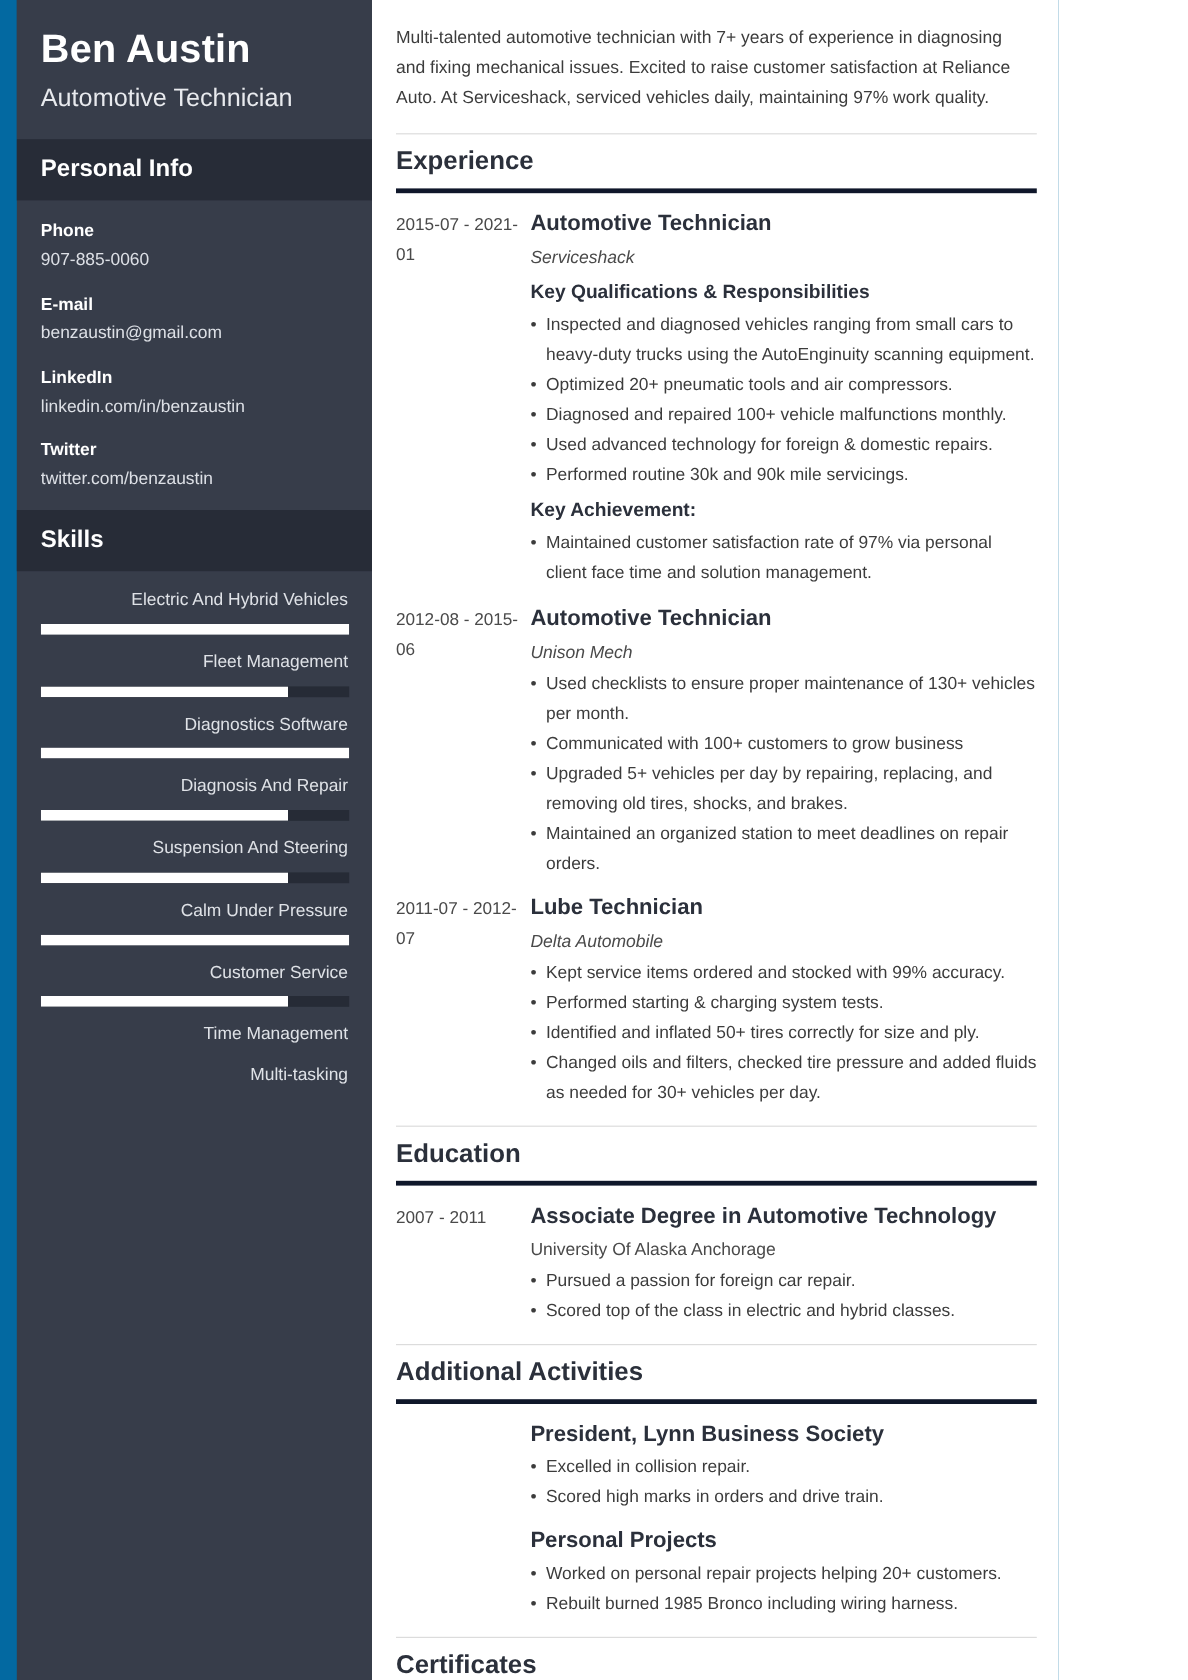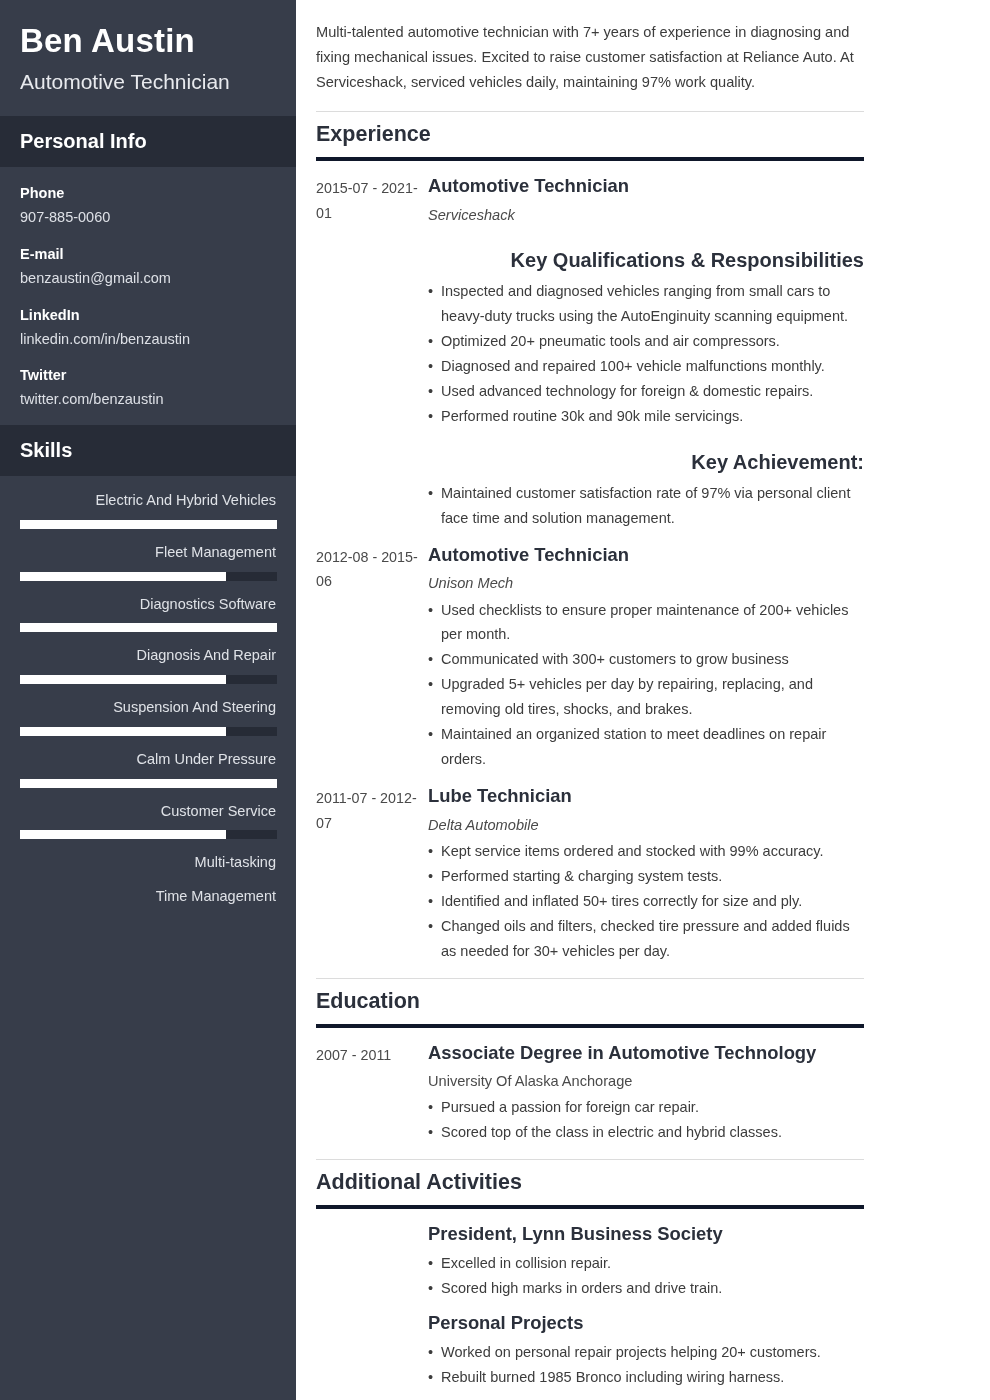--- a/index.html
+++ b/index.html
@@ -8,21 +8,22 @@
     height: 1400px;
     background: #ffffff;
     font-family: "Liberation Sans", sans-serif;
   }
   .resume {
     position: relative;
     width: 882px;
     height: 1400px;
     display: flex;
     align-items: stretch;
-    background: #22c55e;
+    background: #0369a1;
+    padding-left: 14px;
   }
 
   
   .sidebar {
     width: 296px;
     flex: 0 0 296px;
     background: #373d4a;
     color: #ffffff;
   }
   .name-block {
@@ -145,26 +146,25 @@
   }
   .entry-org {
     font-size: 14.6px;
     font-style: italic;
     color: #4a4a4a;
     line-height: 1.65;
     margin-top: 4px;
   }
   .entry-org.plain { font-style: normal; }
   .bullet-head {
-    font-size: 20px;
+    font-size: 16px;
     font-weight: bold;
     color: #2b303b;
     line-height: 1.7;
-    margin-top: 16px;
-    text-align: right;
+    margin-top: 3px;
   }
   ul.bullets {
     list-style: none;
     margin: 2px 0 0 0;
     padding: 0;
   }
   ul.bullets li {
     position: relative;
     padding-left: 13px;
     font-size: 14.5px;
@@ -274,24 +274,24 @@
           <div class="skill-fill" style="width: 100%;"></div>
         </div>
       </div>
       <div class="skill">
         <div class="skill-name">Customer Service</div>
         <div class="skill-track">
           <div class="skill-fill" style="width: 80%;"></div>
         </div>
       </div>
       <div class="skill no-bar">
+        <div class="skill-name">Time Management</div>
+      </div>
+      <div class="skill no-bar">
         <div class="skill-name">Multi-tasking</div>
-      </div>
-      <div class="skill no-bar">
-        <div class="skill-name">Time Management</div>
       </div>
     </div>
 
   </aside>
 
   <main class="main">
 
     <p class="summary">Multi-talented automotive technician with 7+ years of experience in diagnosing and fixing mechanical issues. Excited to raise customer satisfaction at Reliance Auto. At Serviceshack, serviced vehicles daily, maintaining 97% work quality.</p>
 
     <section class="section">
@@ -317,22 +317,22 @@
               </ul>
           </div>
         </div>
 
         <div class="entry">
           <div class="entry-dates">2012-08 - 2015-06</div>
           <div class="entry-body">
             <div class="entry-role">Automotive Technician</div>
             <div class="entry-org">Unison Mech</div>
             <ul class="bullets">
-                <li>Used checklists to ensure proper maintenance of 200+ vehicles per month.</li>
-                <li>Communicated with 300+ customers to grow business</li>
+                <li>Used checklists to ensure proper maintenance of 130+ vehicles per month.</li>
+                <li>Communicated with 100+ customers to grow business</li>
                 <li>Upgraded 5+ vehicles per day by repairing, replacing, and removing old tires, shocks, and brakes.</li>
                 <li>Maintained an organized station to meet deadlines on repair orders.</li>
               </ul>
           </div>
         </div>
 
         <div class="entry">
           <div class="entry-dates">2011-07 - 2012-07</div>
           <div class="entry-body">
             <div class="entry-role">Lube Technician</div>

